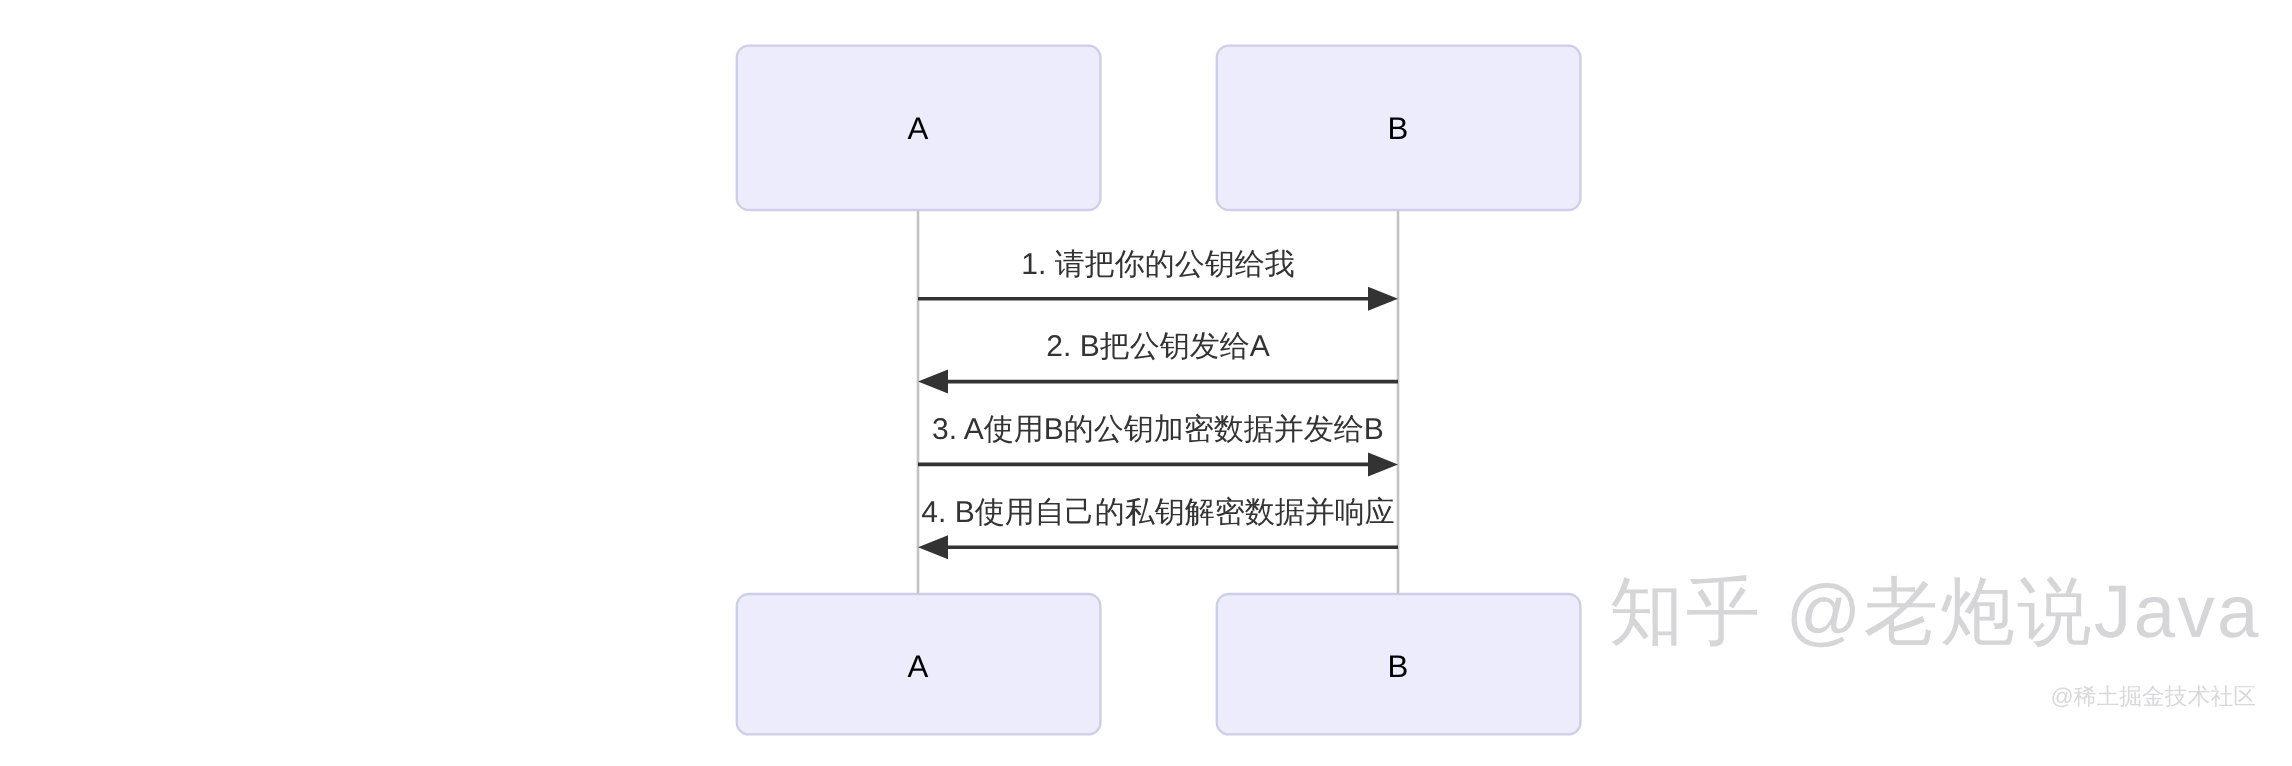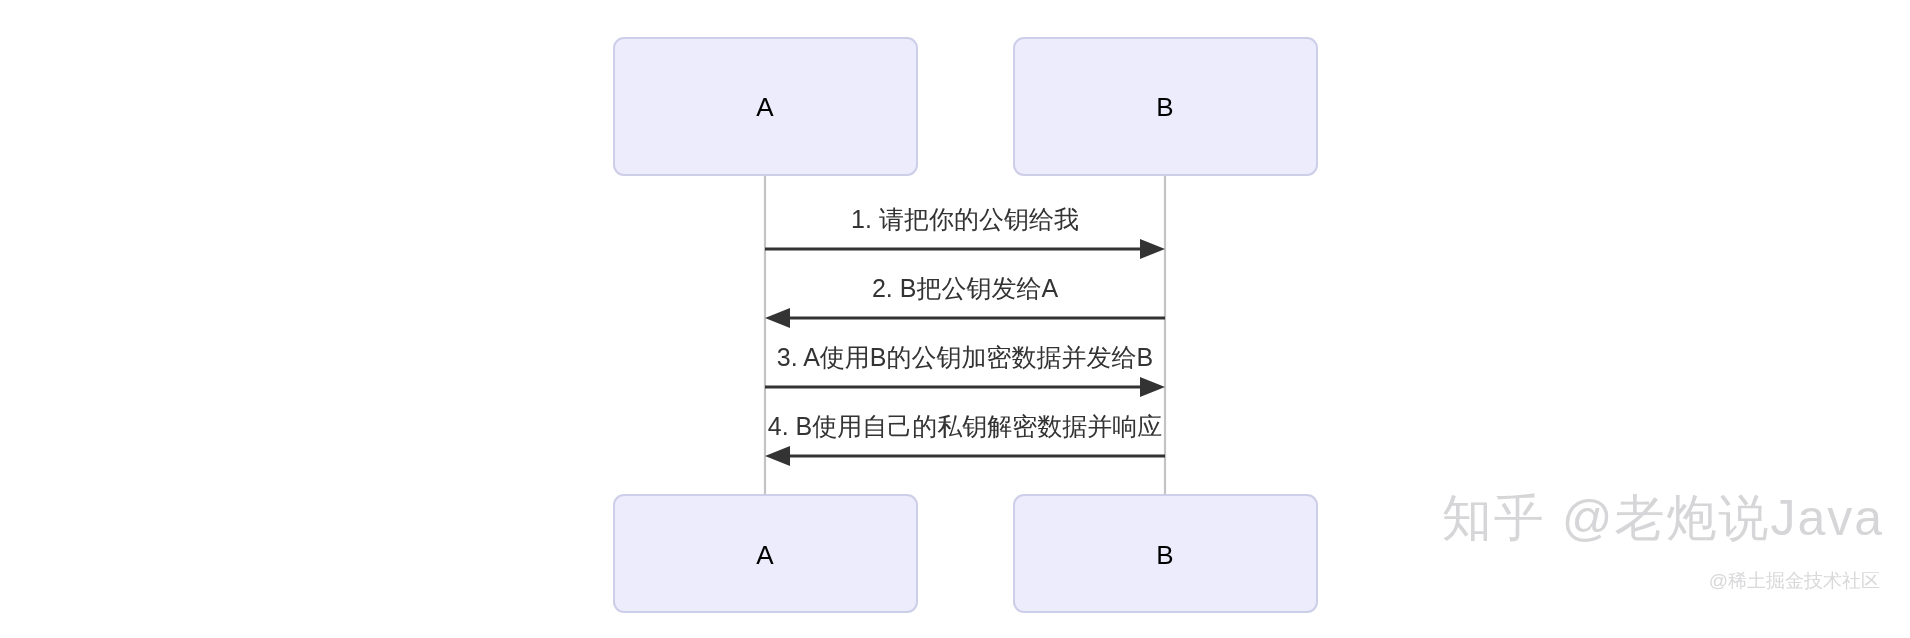--- a/index.html
+++ b/index.html
@@ -58,21 +58,21 @@
     font-size: 25px;
     fill: #333333;
     text-anchor: middle;
     dominant-baseline: alphabetic;
   }
   .watermark-main {
     position: absolute;
     right: 26px;
     bottom: 86px;
     font-family: "Liberation Sans", "DejaVu Sans", sans-serif;
-    font-size: 50px;
+    font-size: 62px;
     letter-spacing: 2px;
     color: #D6D6D8;
     white-space: nowrap;
     user-select: none;
   }
   .watermark-sub {
     position: absolute;
     right: 30px;
     bottom: 44px;
     font-family: "Liberation Sans", "DejaVu Sans", sans-serif;

